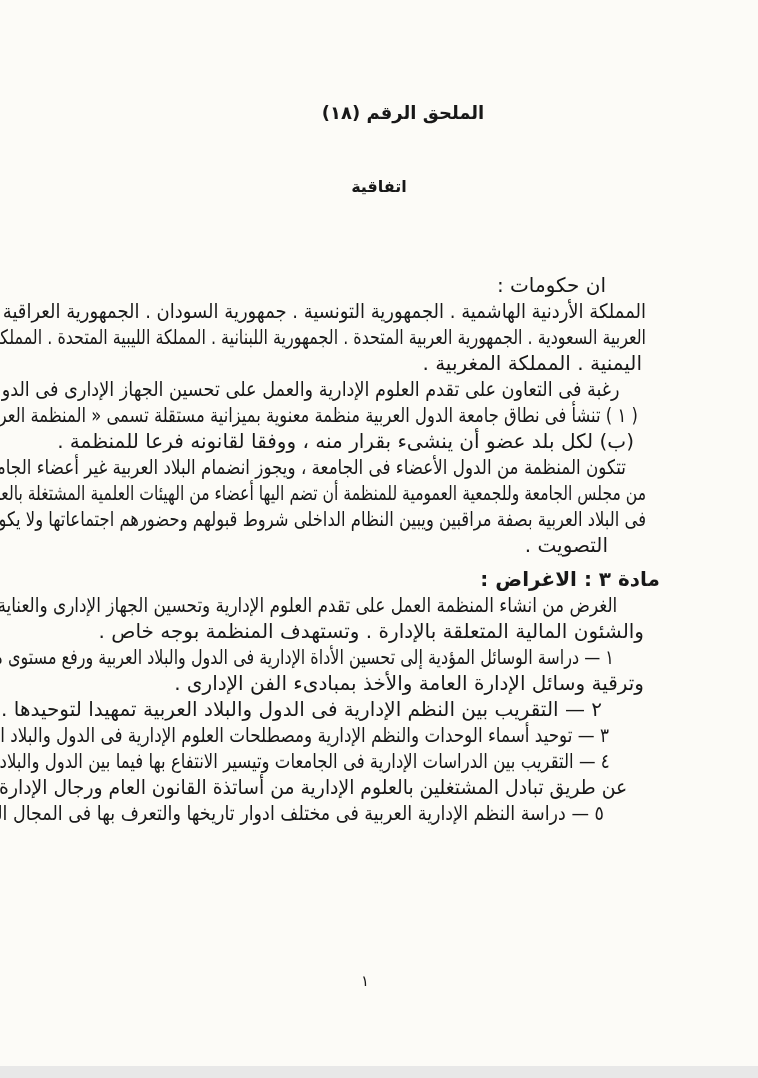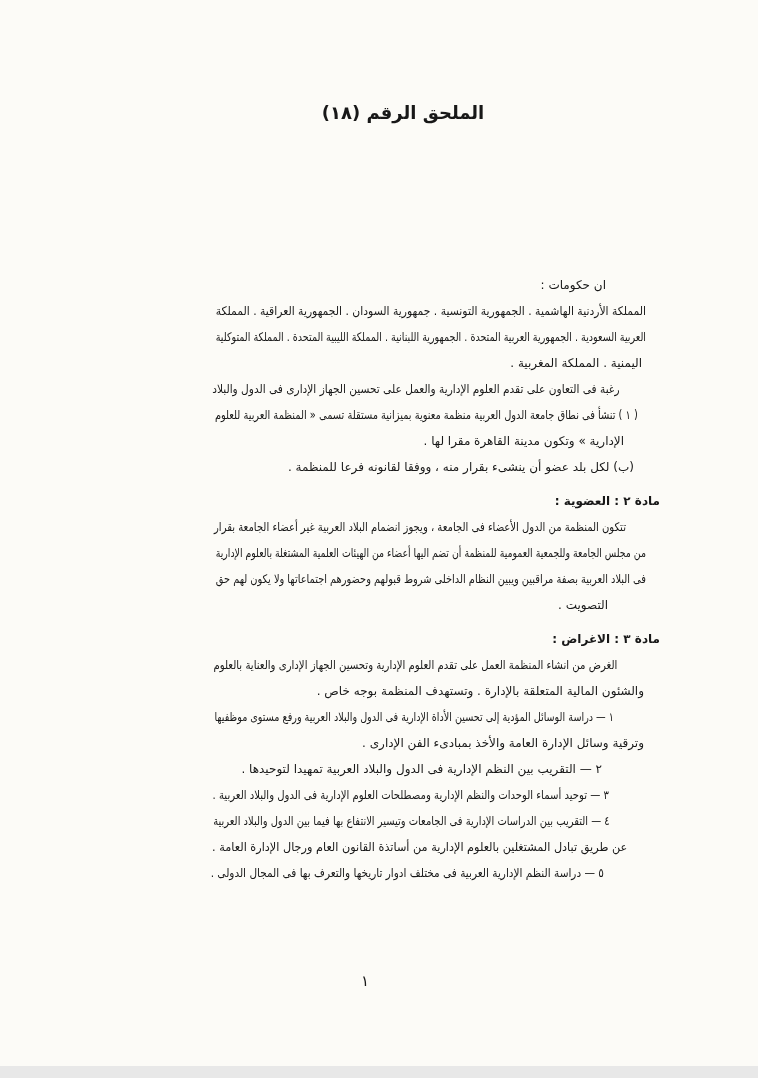--- a/index.html
+++ b/index.html
@@ -25,21 +25,21 @@
   .appendix-label .shift{position:relative;left:24px;display:inline-block;}
   .title-block{
     position:absolute;top:172px;left:0;right:0;
     text-align:center;
     font-weight:bold;
   }
   .title-line1{font-size:16px;line-height:30px;}
   .title-line2{font-size:17px;line-height:32px;}
   .body-block{
     position:absolute;top:272px;right:112px;left:90px;
-    font-size:12px;
+    font-size:20px;
   }
   .line{
     line-height:26px;
     white-space:nowrap;
     text-align:right;
   }
   .heading{
     font-weight:bold;
     margin-top:8px;
   }
@@ -54,35 +54,34 @@
 </head>
 <body>
 
 <div class="page">
 
   <div class="appendix-label">
     <span class="shift">الملحق الرقم (١٨)</span>
   </div>
 
   <div class="title-block">
+    <div class="title-line1">اتفاقية</div>
   </div>
 
   <div class="body-block">
 
     <div class="line" style="padding-right:40px"><span>ان حكومات :</span></div>
     <div class="line" style="transform: scaleX(0.898223); transform-origin: right center;"><span>المملكة الأردنية الهاشمية . الجمهورية التونسية . جمهورية السودان . الجمهورية العراقية . المملكة</span></div>
     <div class="line" style="transform: scaleX(0.797704); transform-origin: right center;"><span>العربية السعودية . الجمهورية العربية المتحدة . الجمهورية اللبنانية . المملكة الليبية المتحدة . المملكة المتوكلية</span></div>
     <div class="line" style="padding-right:4px"><span>اليمنية . المملكة المغربية .</span></div>
     <div class="line" style="padding-right: 30px; transform: scaleX(0.88255); transform-origin: right center;"><span>رغبة فى التعاون على تقدم العلوم الإدارية والعمل على تحسين الجهاز الإدارى فى الدول والبلاد</span></div>
 
     <div class="line" style="padding-right: 10px; transform: scaleX(0.818591); transform-origin: right center;"><span>( ١ ) تنشأ فى نطاق جامعة الدول العربية منظمة معنوية بميزانية مستقلة تسمى « المنظمة العربية للعلوم</span></div>
-    <div class="line" style="padding-right:22px"><span>الإدارية » وتكون مدينة القاهرة مقرا لها .</span></div>
     <div class="line" style="padding-right:12px"><span>(ب) لكل بلد عضو أن ينشىء بقرار منه ، ووفقا لقانونه فرعا للمنظمة .</span></div>
 
-    <div class="line heading later"><span>مادة ٢ : العضوية :</span></div>
     <div class="line" style="padding-right: 24px; transform: scaleX(0.836478); transform-origin: right center;"><span>تتكون المنظمة من الدول الأعضاء فى الجامعة ، ويجوز انضمام البلاد العربية غير أعضاء الجامعة بقرار</span></div>
     <div class="line" style="transform: scaleX(0.779804); transform-origin: right center;"><span>من مجلس الجامعة وللجمعية العمومية للمنظمة أن تضم اليها أعضاء من الهيئات العلمية المشتغلة بالعلوم الإدارية</span></div>
     <div class="line" style="transform: scaleX(0.818851); transform-origin: right center;"><span>فى البلاد العربية بصفة مراقبين ويبين النظام الداخلى شروط قبولهم وحضورهم اجتماعاتها ولا يكون لهم حق</span></div>
     <div class="line" style="padding-right:38px"><span>التصويت .</span></div>
 
     <div class="line heading later"><span>مادة ٣ : الاغراض :</span></div>
     <div class="line" style="padding-right: 34px; transform: scaleX(0.84466); transform-origin: right center;"><span>الغرض من انشاء المنظمة العمل على تقدم العلوم الإدارية وتحسين الجهاز الإدارى والعناية بالعلوم</span></div>
     <div class="line" style="padding-right:2px"><span>والشئون المالية المتعلقة بالإدارة . وتستهدف المنظمة بوجه خاص .</span></div>
     <div class="line" style="padding-right: 40px; transform: scaleX(0.801242); transform-origin: right center;"><span>١ — دراسة الوسائل المؤدية إلى تحسين الأداة الإدارية فى الدول والبلاد العربية ورفع مستوى موظفيها</span></div>
     <div class="line" style="padding-right:2px"><span>وترقية وسائل الإدارة العامة والأخذ بمبادىء الفن الإدارى .</span></div>

